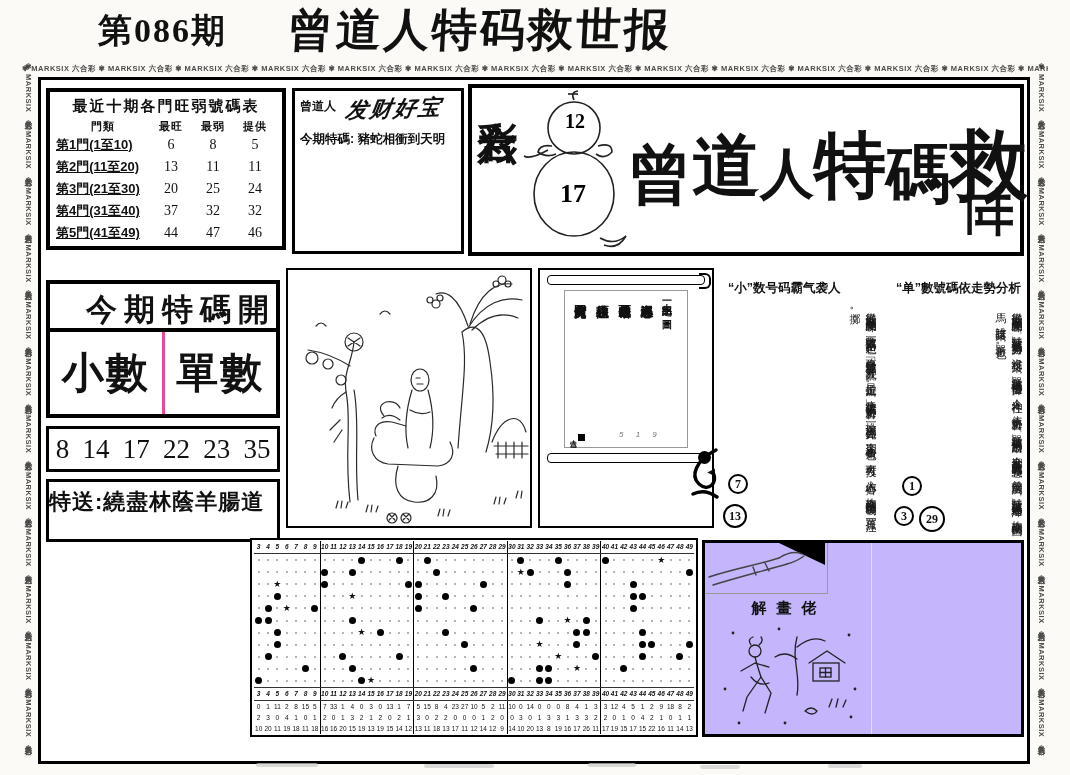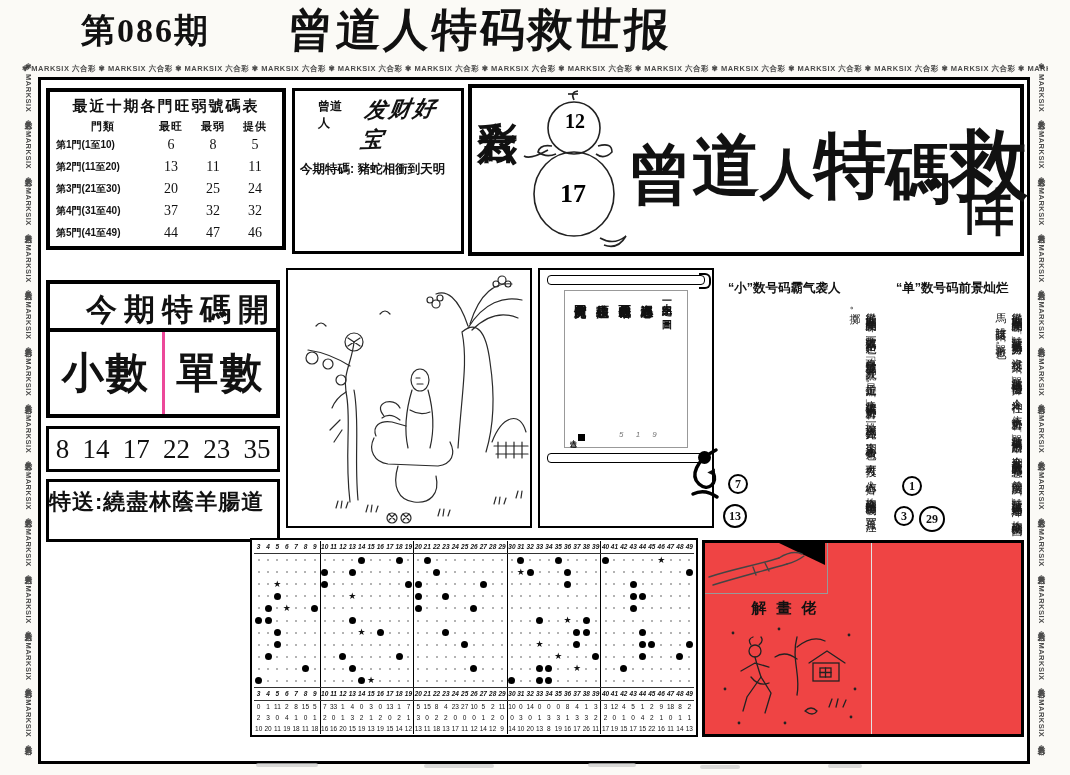--- a/index.html
+++ b/index.html
@@ -1,41 +1,41 @@
 <!DOCTYPE html>
 <html><head>
 <meta charset="utf-8">
 <style>
   html,body{margin:0;padding:0;}
   body{width:1070px;height:775px;position:relative;background:#fbfaf6;overflow:hidden;
        font-family:"Liberation Sans",sans-serif;color:#111;}
   
-  #issue{position:absolute;left:81px;top:8px;font-size:34px;font-weight:900;
+  #issue{position:absolute;left:98px;top:8px;font-size:34px;font-weight:900;
          font-family:"Liberation Serif",serif;letter-spacing:2px;}
   #main-title{position:absolute;left:288px;top:0px;width:500px;font-size:45px;font-weight:900;
          font-family:"Liberation Serif",serif;letter-spacing:3px;transform:skewX(-3deg);}
   
   .strip{position:absolute;overflow:hidden;color:#2e2e2e;font-size:7.5px;font-weight:bold;
          letter-spacing:.5px;opacity:.85;}
   #strip-top{left:22px;top:62px;width:1026px;height:14px;line-height:14px;white-space:nowrap;}
   #strip-left{left:20px;top:62px;width:16px;height:698px;writing-mode:vertical-rl;line-height:16px;}
   #strip-right{left:1033px;top:62px;width:16px;height:698px;writing-mode:vertical-rl;line-height:16px;}
   #frame{position:absolute;left:38px;top:77px;width:986px;height:681px;border:3px solid #000;background:#fff;}
   
   #hotcold{position:absolute;left:46px;top:88px;width:240px;height:162px;border:4px solid #000;
            background:#fff;padding:5px 6px;box-sizing:border-box;}
   .hc-title{font-size:15px;font-weight:900;text-align:center;letter-spacing:2px;white-space:nowrap;}
   .hc-grid{display:grid;grid-template-columns:94px 1fr 1fr 1fr;margin-top:3px;}
   .hc-grid .h{font-size:11px;font-weight:bold;text-align:center;letter-spacing:1px;}
-  .hc-grid .lab{font-size:10px;font-weight:bold;line-height:22px;white-space:nowrap;}
+  .hc-grid .lab{font-size:13px;font-weight:bold;line-height:22px;white-space:nowrap;text-decoration:underline;}
   .hc-grid .num{font-size:14px;font-family:"Liberation Serif",serif;text-align:center;line-height:22px;}
   
   #fortune{position:absolute;left:292px;top:88px;width:172px;height:166px;border:3px solid #000;
            background:#fff;padding:3px 5px;box-sizing:border-box;}
-  .f-head{display:flex;align-items:flex-start;margin-left:18px;}
+  .f-head{display:flex;align-items:flex-start;}
   .f-byline{font-size:12px;font-weight:bold;margin-top:4px;}
   .f-title{font-size:22px;font-weight:900;font-style:italic;margin-left:10px;transform:skewX(-10deg) rotate(-2deg);
            font-family:"Liberation Serif",serif;letter-spacing:2px;}
   .f-line{font-size:15px;font-weight:bold;text-align:center;font-family:"Liberation Serif",serif;margin-top:5px;white-space:nowrap;}
   .f-special{font-size:12.5px;font-weight:700;margin-top:7px;white-space:nowrap;}
   
   #banner{position:absolute;left:468px;top:84px;width:556px;height:172px;border:4px solid #000;background:#fff;box-sizing:border-box;}
   #brand{position:absolute;left:4px;top:2px;writing-mode:vertical-rl;text-orientation:upright;
          font-size:40px;font-weight:900;line-height:1.05;font-family:"Liberation Serif",serif;}
   #gourd{position:absolute;left:46px;top:2px;}
@@ -100,21 +100,21 @@
                  border-bottom:1px solid #333;}
   .chart-row.hdr.bottom{border-top:1px solid #333;}
   .chart-row.stats{flex:0 0 11px;line-height:11px;font-size:6.5px;}
   .chart-cell{height:100%;display:flex;align-items:center;justify-content:center;overflow:hidden;}
   .chart-cell.gb{border-left:1px solid #000;}
   .tick{width:2px;height:2px;background:#9a9a9a;border-radius:50%;}
   .ball{width:7px;height:7px;background:#000;border-radius:50%;}
   .star{font-size:9px;line-height:1;}
   
   #decoder{position:absolute;left:702px;top:540px;width:322px;height:197px;border:3px solid #000;
-           background:#ef4444;box-sizing:border-box;}
+           background:#c4b5fd;box-sizing:border-box;}
   .hand-box{position:absolute;left:0;top:0;width:122px;height:50px;border-right:1px solid #999;border-bottom:1px solid #999;}
   .dec-title{position:absolute;left:6px;top:56px;width:156px;text-align:center;font-size:15px;
              font-weight:900;letter-spacing:10px;font-family:"Liberation Serif",serif;white-space:nowrap;}
   .dec-div{position:absolute;left:166px;top:0;bottom:0;border-left:1px solid #e2e2e2;}
   
   .smudge{position:absolute;height:4px;background:#cbcbcb;border-radius:2px;opacity:.7;}
 </style>
 </head>
 <body>
 
@@ -275,21 +275,21 @@
     <div class="tiny-nums">5 1 9</div>
   </div>
   <div class="roller">
       <span class="cap-ball"></span>
     </div>
   <div class="t-arrow">◀</div>
 </div>
 
 <div id="articles">
   <div id="hl-left" class="headline">“小”数号码霸气袭人</div>
-  <div id="hl-right" class="headline">“单”数号码前景灿烂</div>
+  <div id="hl-right" class="headline">“单”數號碼依走勢分析</div>
   <div id="ab-left" class="abody">從最近五期開獎結果睇,大數號碼一路不起色,攻勢自被「雙」碼方寸大亂,早走拉鋸。「小」數號碼依走勢分析,扮演一馬當先鋒,今期小心表一角色,大有可投,人信心齊,故今期特碼屢唆碼,買孤注一擲。</div>
   <div id="ab-right" class="abody">從最近五期開獎結果睇,「雙」數號碼散兵游勇,沒精打采,「單」數號碼盡情發揮,令人神往,依走勢分析,「單」數號碼儼然出眾,今期具有重大的戰略意義,前景廣闊,「雙」數號碼延緩遲滯,故今期特碼困馬,設賭打采,「單」數也。</div>
 <div class="circ" style="left: 10px; top: 206px; width: 20px; height: 20px;">7</div>
     <div class="circ" style="left: 5px; top: 236px; width: 24px; height: 24px;">13</div>
     <div class="circ" style="left: 184px; top: 208px; width: 20px; height: 20px;">1</div>
     <div class="circ" style="left: 176px; top: 238px; width: 20px; height: 20px;">3</div>
     <div class="circ" style="left: 201px; top: 238px; width: 26px; height: 26px;">29</div>
   </div>
 <svg id="flourish" width="36" height="54" viewBox="0 0 36 54">
   <path d="M30,4 C10,14 4,30 13,38 C22,46 32,38 27,26 M7,48 C15,44 24,46 31,51" fill="none" stroke="#000" stroke-width="3.5" stroke-linecap="round"></path>

